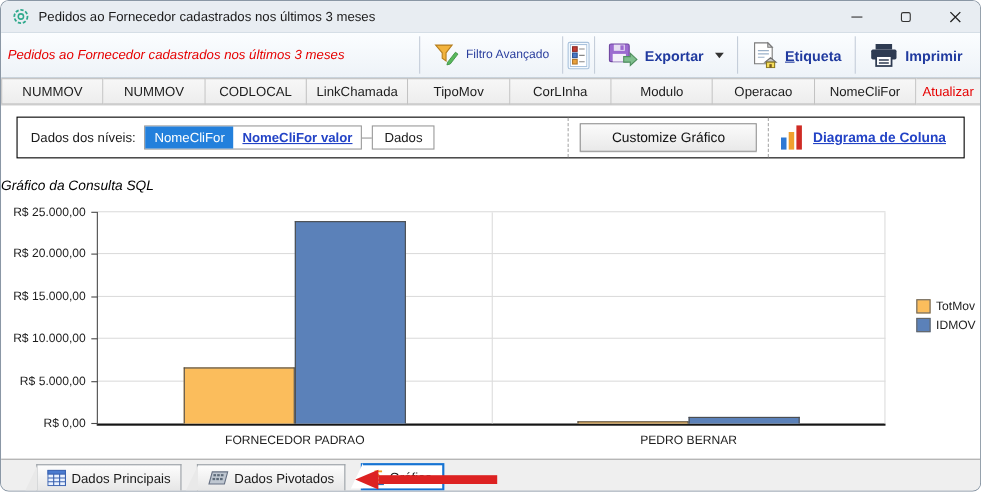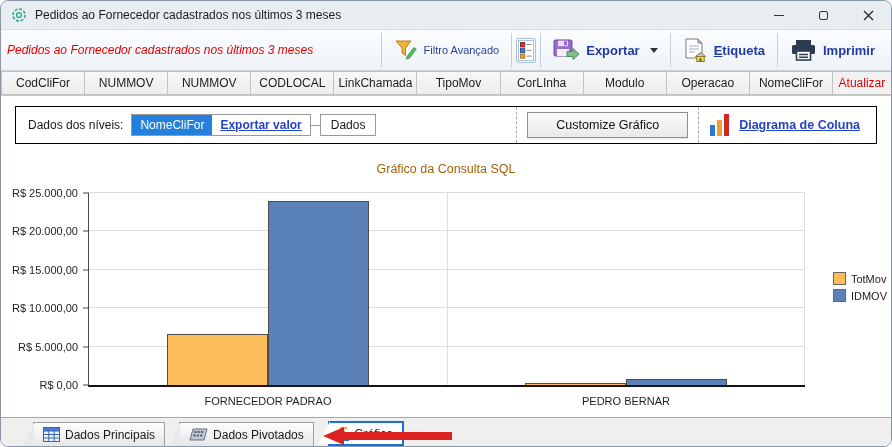--- a/index.html
+++ b/index.html
@@ -50,21 +50,21 @@
   .connector { width:9px; border-top:1px solid #999; }
   .chip-plain { border:1px solid #999; padding:3px 10px; font-size:12px; cursor:default; }
   .levels-right { margin-left:auto; display:flex; align-items:center; height:100%; }
   .dash-sep { width:1px; height:100%; border-left:1px dashed #AAA; margin:0 10px; }
   .customize-btn { border:1px solid #8F8F8F; background:linear-gradient(#FBFBFB,#E9E9E9); padding:5px 28px; font-size:12.5px; color:#111;
                    box-shadow:0 1px 0 rgba(0,0,0,0.08); cursor:default; }
   .diagram-link { color:var(--link-blue,#2343C6); font-weight:bold; font-size:12.5px; text-decoration:underline; margin:0 10px 0 8px; cursor:default; }
 
   
   .chart-section { flex:1 1 auto; position:relative; background:#fff; }
-  .chart-title { text-align:center; padding-top:9px; font-size:12.5px; color:#a16207; height:25px; }
+  .chart-title { padding-top:9px; font-size:12.5px; color:#000000; height:25px;font-style:italic; }
   .chart-wrap { position:relative; height:232px; }
   .plot { position:absolute; left:87px; right:86px; top:15px; bottom:23px;
           border-left:1px solid #4a4a4a; border-bottom:2px solid #151515; }
   .plot::before { content:''; position:absolute; left:50%; top:0; bottom:0; border-left:1px solid #DDDDDD; }
   .plot::after  { content:''; position:absolute; right:0; top:0; bottom:0; border-right:1px solid #DDDDDD; }
   .gridline { position:absolute; left:0; right:0; height:1px; background:#DCDCDC; }
   .ytick { position:absolute; right:calc(100% + 11px); transform:translateY(50%); font-size:11px; color:#1d1d1d; white-space:nowrap; }
   .ytickmark { position:absolute; left:-6px; width:6px; height:1px; background:#4a4a4a; transform:translateY(50%); }
   .cat-group { position:absolute; top:0; bottom:0; }
   .bars { position:absolute; inset:0; display:flex; align-items:flex-end; justify-content:center; z-index:2; }
@@ -175,39 +175,38 @@
           <rect x="6.5" y="12" width="14" height="9" fill="#fff" stroke="#2E3B52" stroke-width="1.6"></rect>
           <line x1="9" y1="15.5" x2="18" y2="15.5" stroke="#2E3B52" stroke-width="1.4"></line>
           <line x1="9" y1="18.2" x2="18" y2="18.2" stroke="#2E3B52" stroke-width="1.4"></line>
         </svg>
         <span class="lbl-bold">Imprimir</span>
       </div>
     </div>
   </div>
 
   <div class="colheader">
-    <div class="colcell">CodCliFor</div>
     <div class="colcell">NUMMOV</div>
     <div class="colcell">NUMMOV</div>
     <div class="colcell">CODLOCAL</div>
     <div class="colcell">LinkChamada</div>
     <div class="colcell">TipoMov</div>
     <div class="colcell">CorLInha</div>
     <div class="colcell">Modulo</div>
     <div class="colcell">Operacao</div>
     <div class="colcell">NomeCliFor</div>
     <div class="colcell refresh">Atualizar</div>
   </div>
 
   <div class="levels">
     <div class="levels-box">
       <span class="levels-label">Dados dos níveis:</span>
       <div class="chip-group">
         <span class="chip-blue">NomeCliFor</span>
-        <span class="chip-link">Exportar valor</span>
+        <span class="chip-link">NomeCliFor valor</span>
       </div>
       <span class="connector"></span>
       <span class="chip-plain">Dados</span>
       <div class="levels-right">
         <div class="dash-sep"></div>
         <button class="customize-btn">Customize Gráfico</button>
         <div class="dash-sep"></div>
         <svg width="22" height="26" viewBox="0 0 22 26">
           <rect x="1" y="13" width="5" height="11" fill="#2D78D4"></rect>
           <rect x="8" y="8" width="5" height="16" fill="#F0A02E"></rect>

